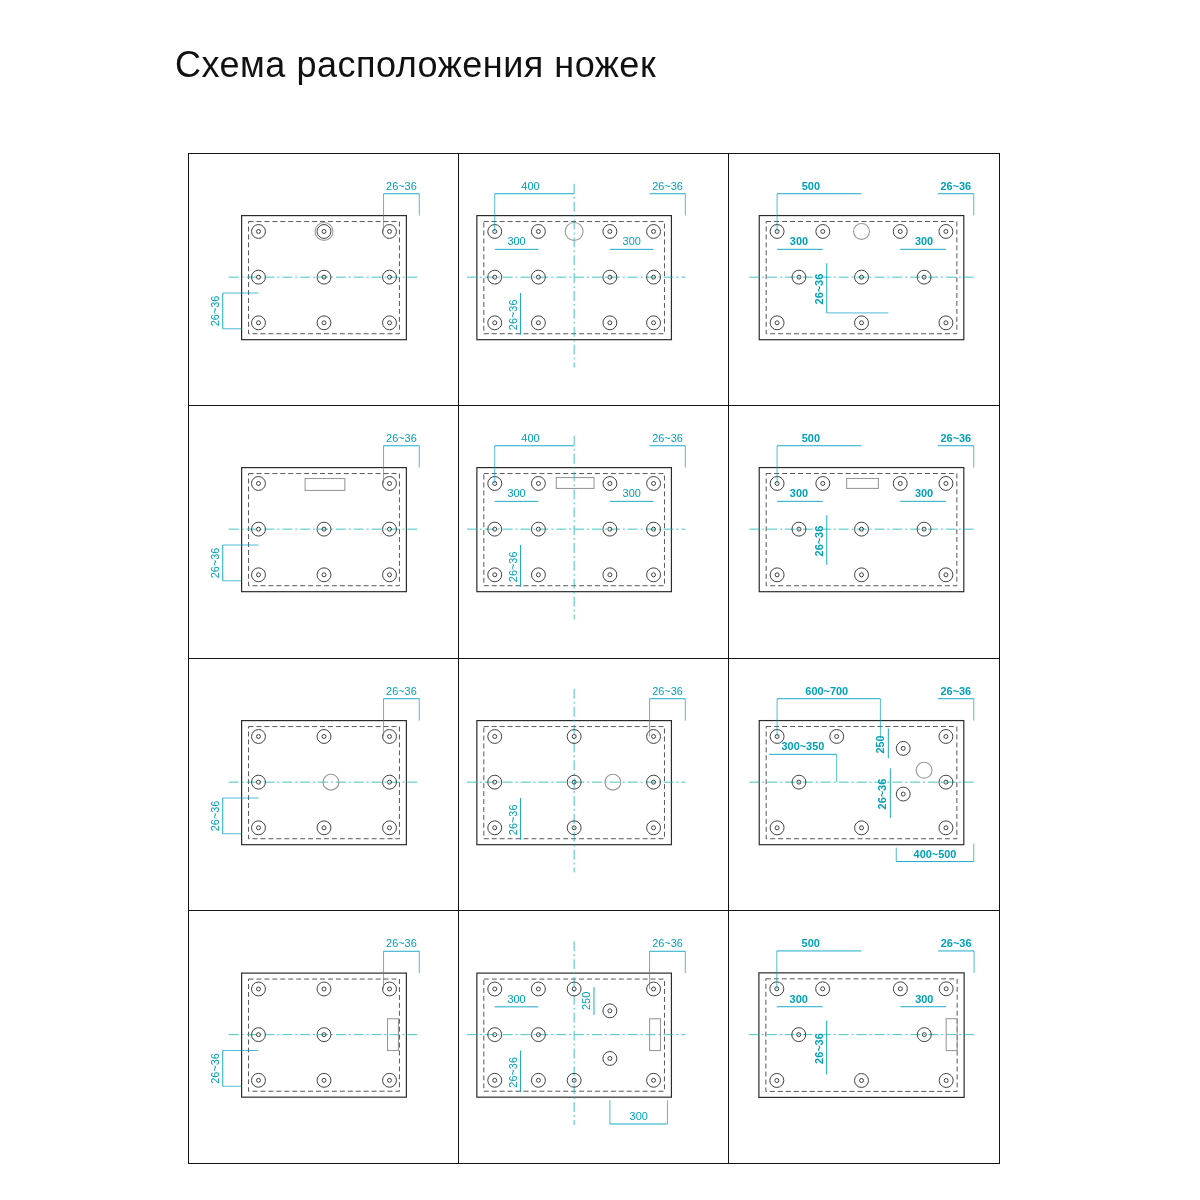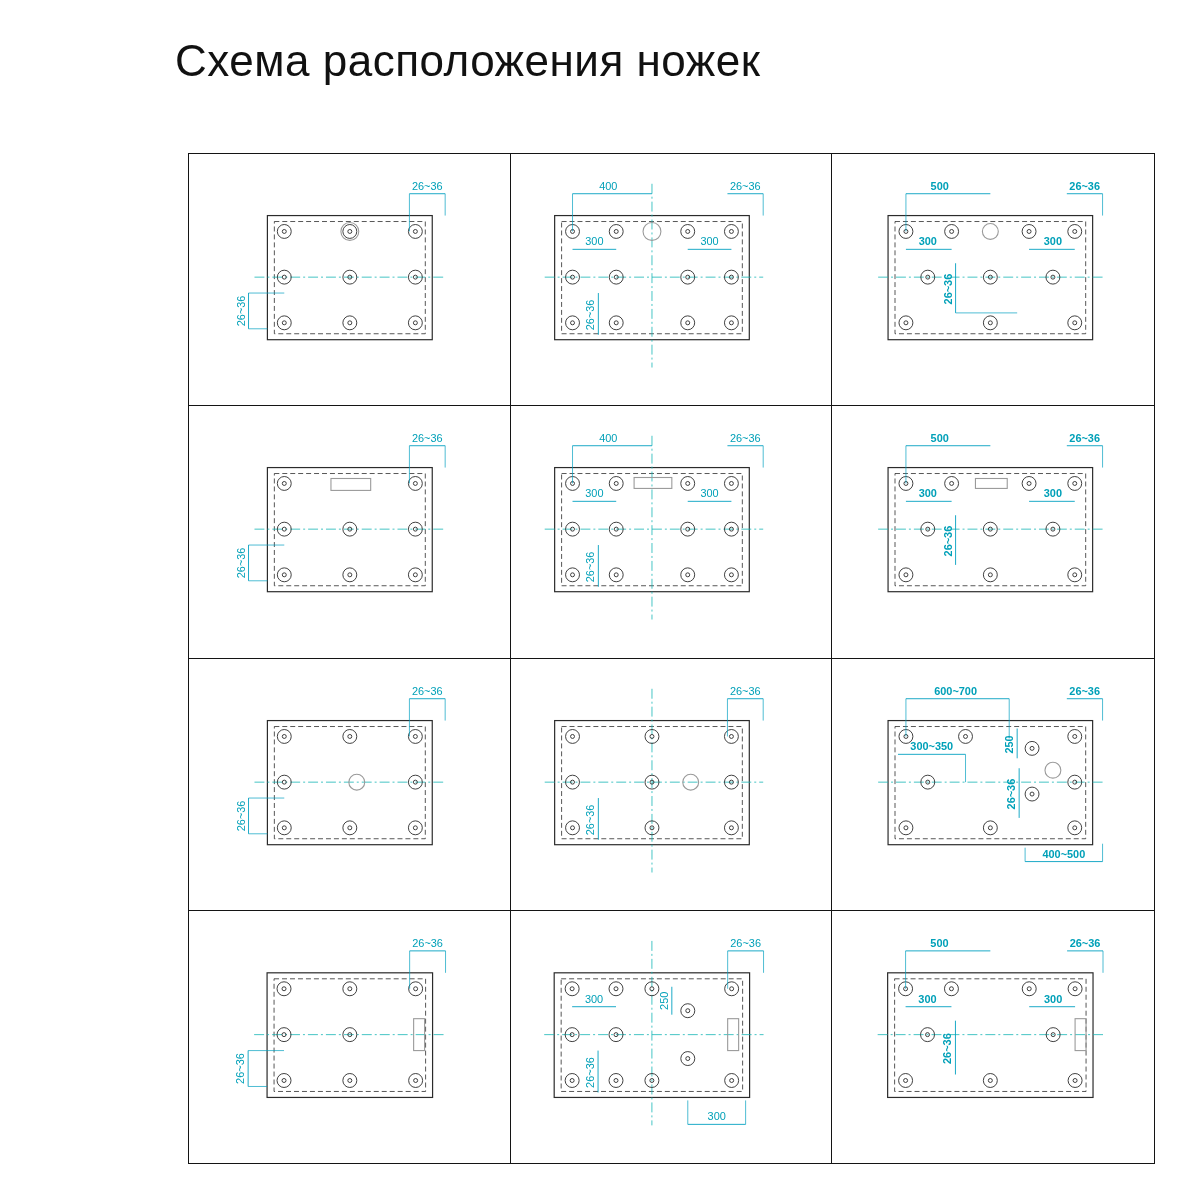--- a/index.html
+++ b/index.html
@@ -11,32 +11,32 @@
     width: 1200px;
     height: 1200px;
     font-family: "Liberation Sans", sans-serif;
     color: #1b1b1b;
     position: relative;
     overflow: hidden;
   }
   .page-title {
     position: absolute;
     left: 175px;
-    top: 36px;
-    font-size: 44px;
+    top: 44px;
+    font-size: 36px;
     font-weight: 400;
     letter-spacing: 0.5px;
     color: #111111;
     white-space: nowrap;
   }
   .grid {
     position: absolute;
     left: 188px;
     top: 153px;
-    width: 967px;
+    width: 812px;
     height: 1011px;
     display: grid;
     grid-template-columns: 1fr 1fr 1fr;
     grid-template-rows: 1fr 1fr 1fr 1fr;
     border: 1.5px solid #141414;
     box-sizing: border-box;
   }
   .cell {
     position: relative;
     border-right: 1.5px solid #141414;

